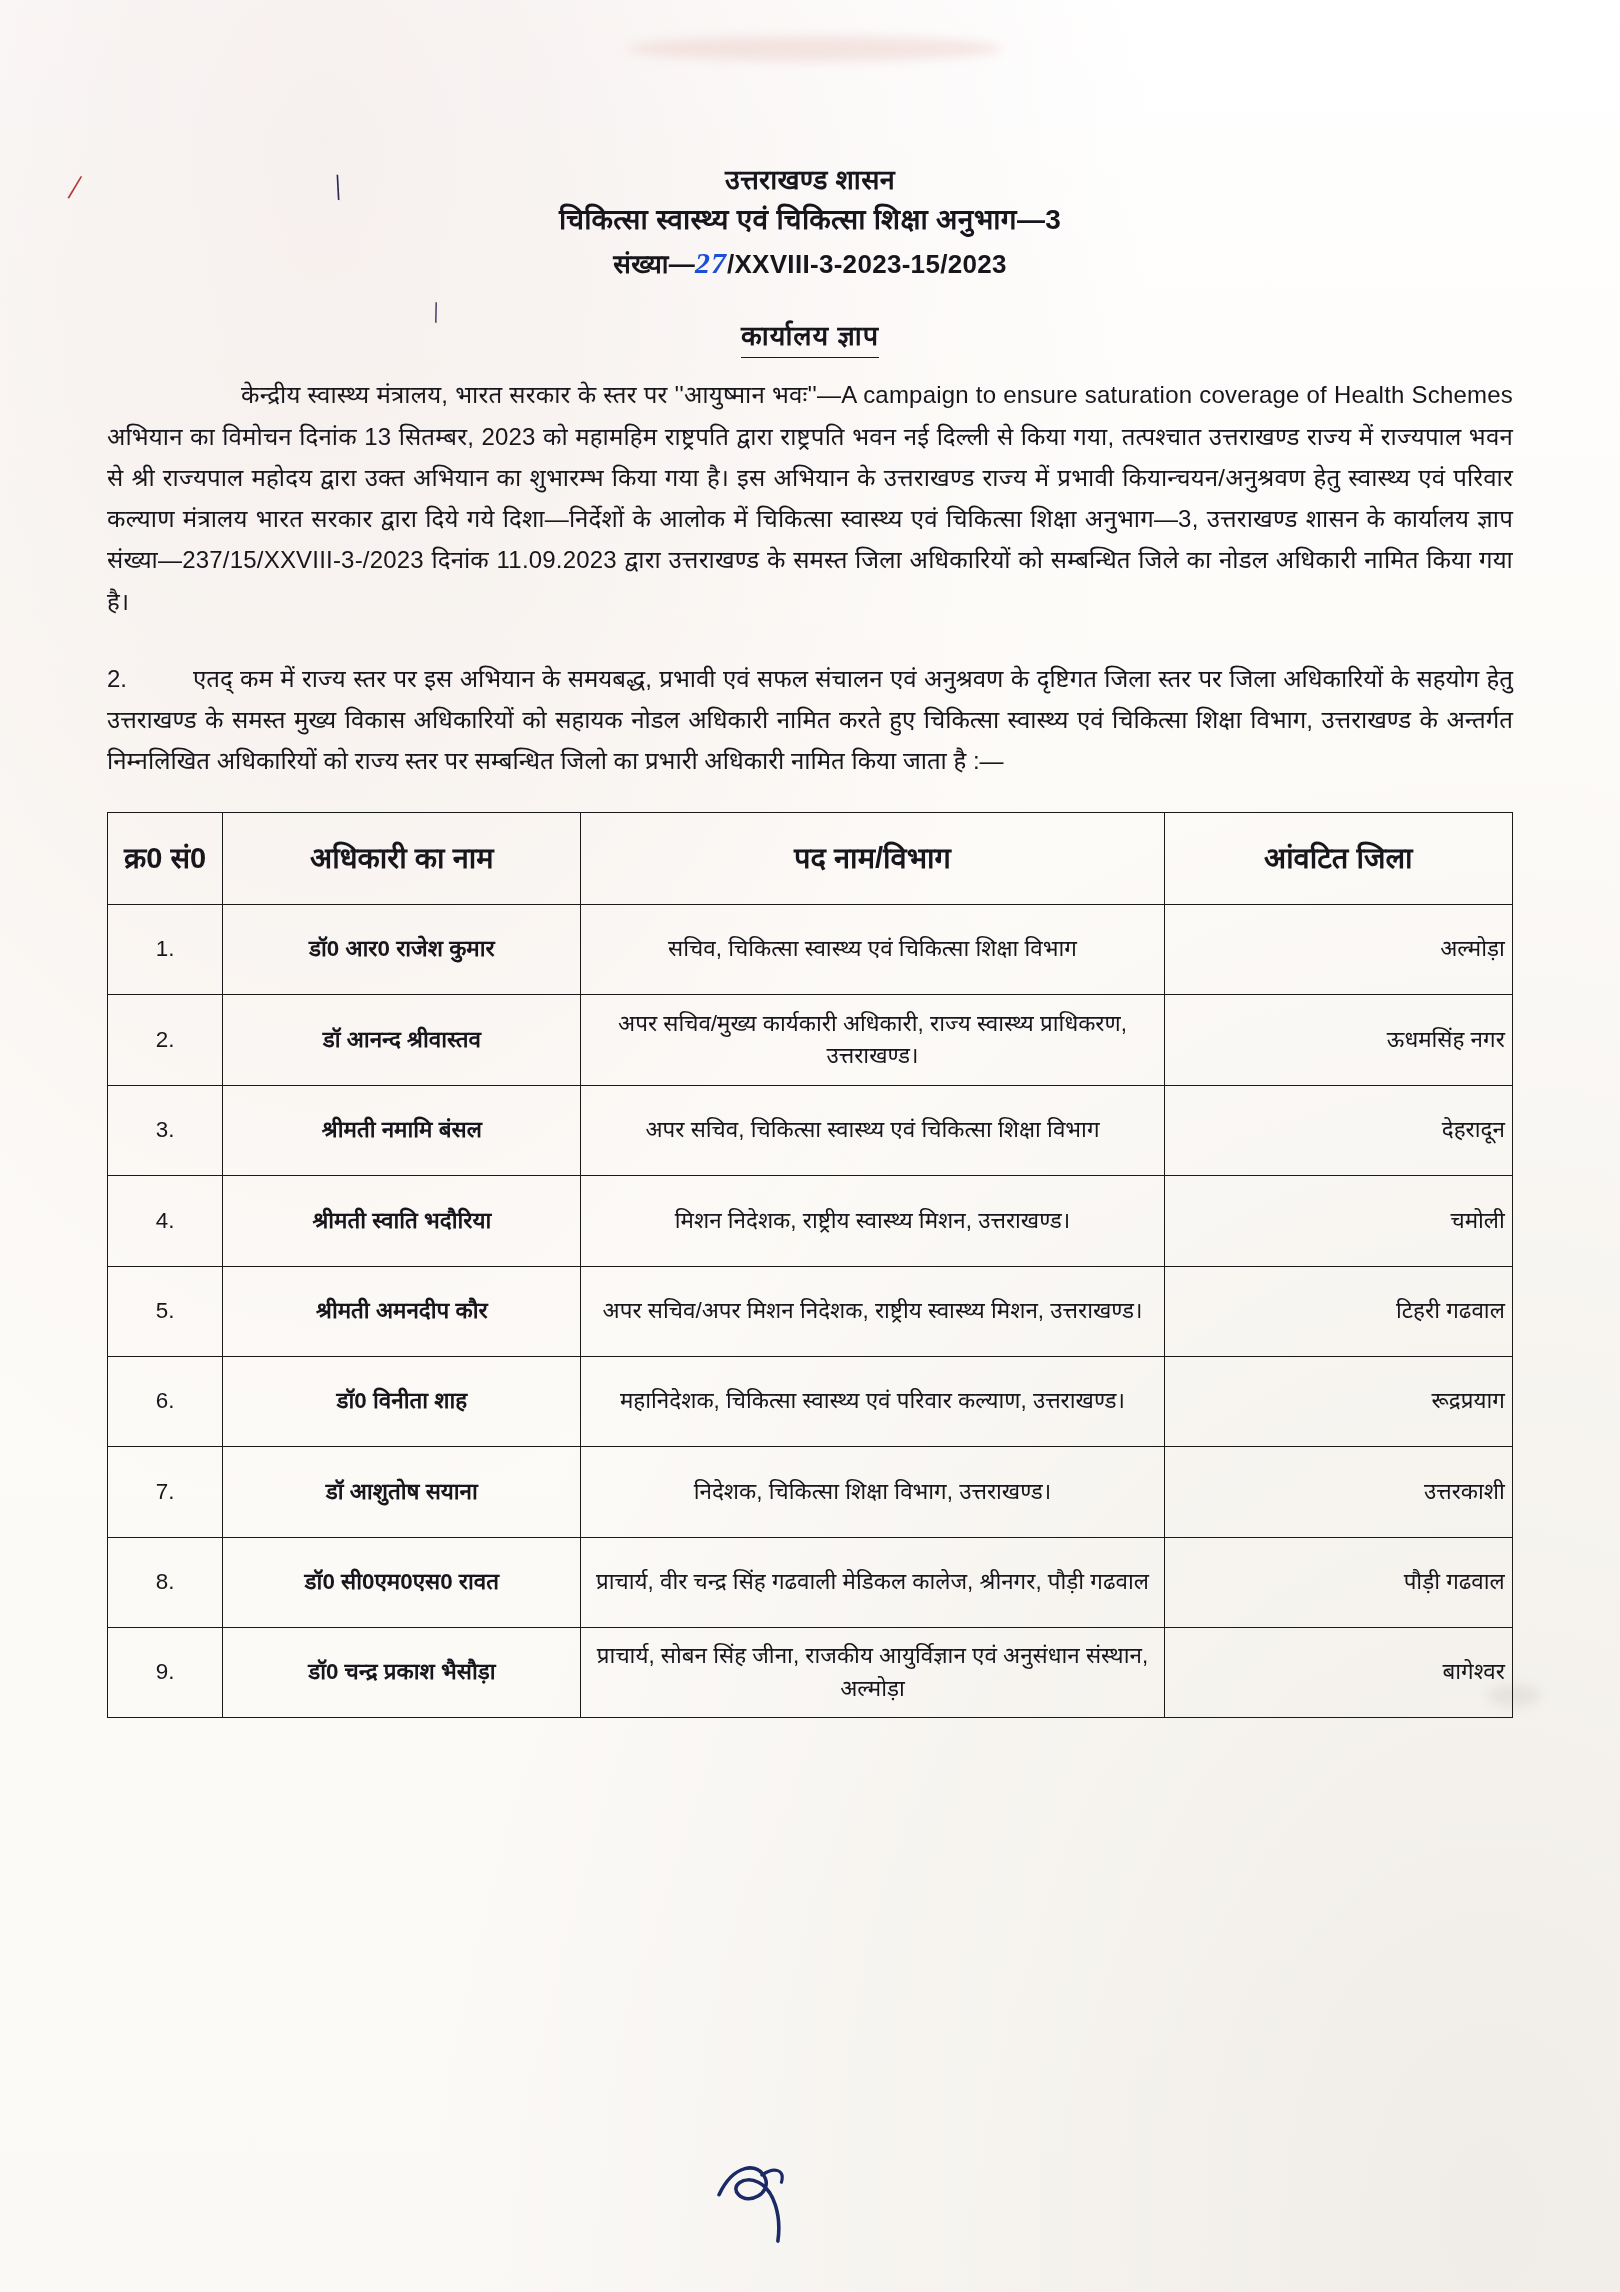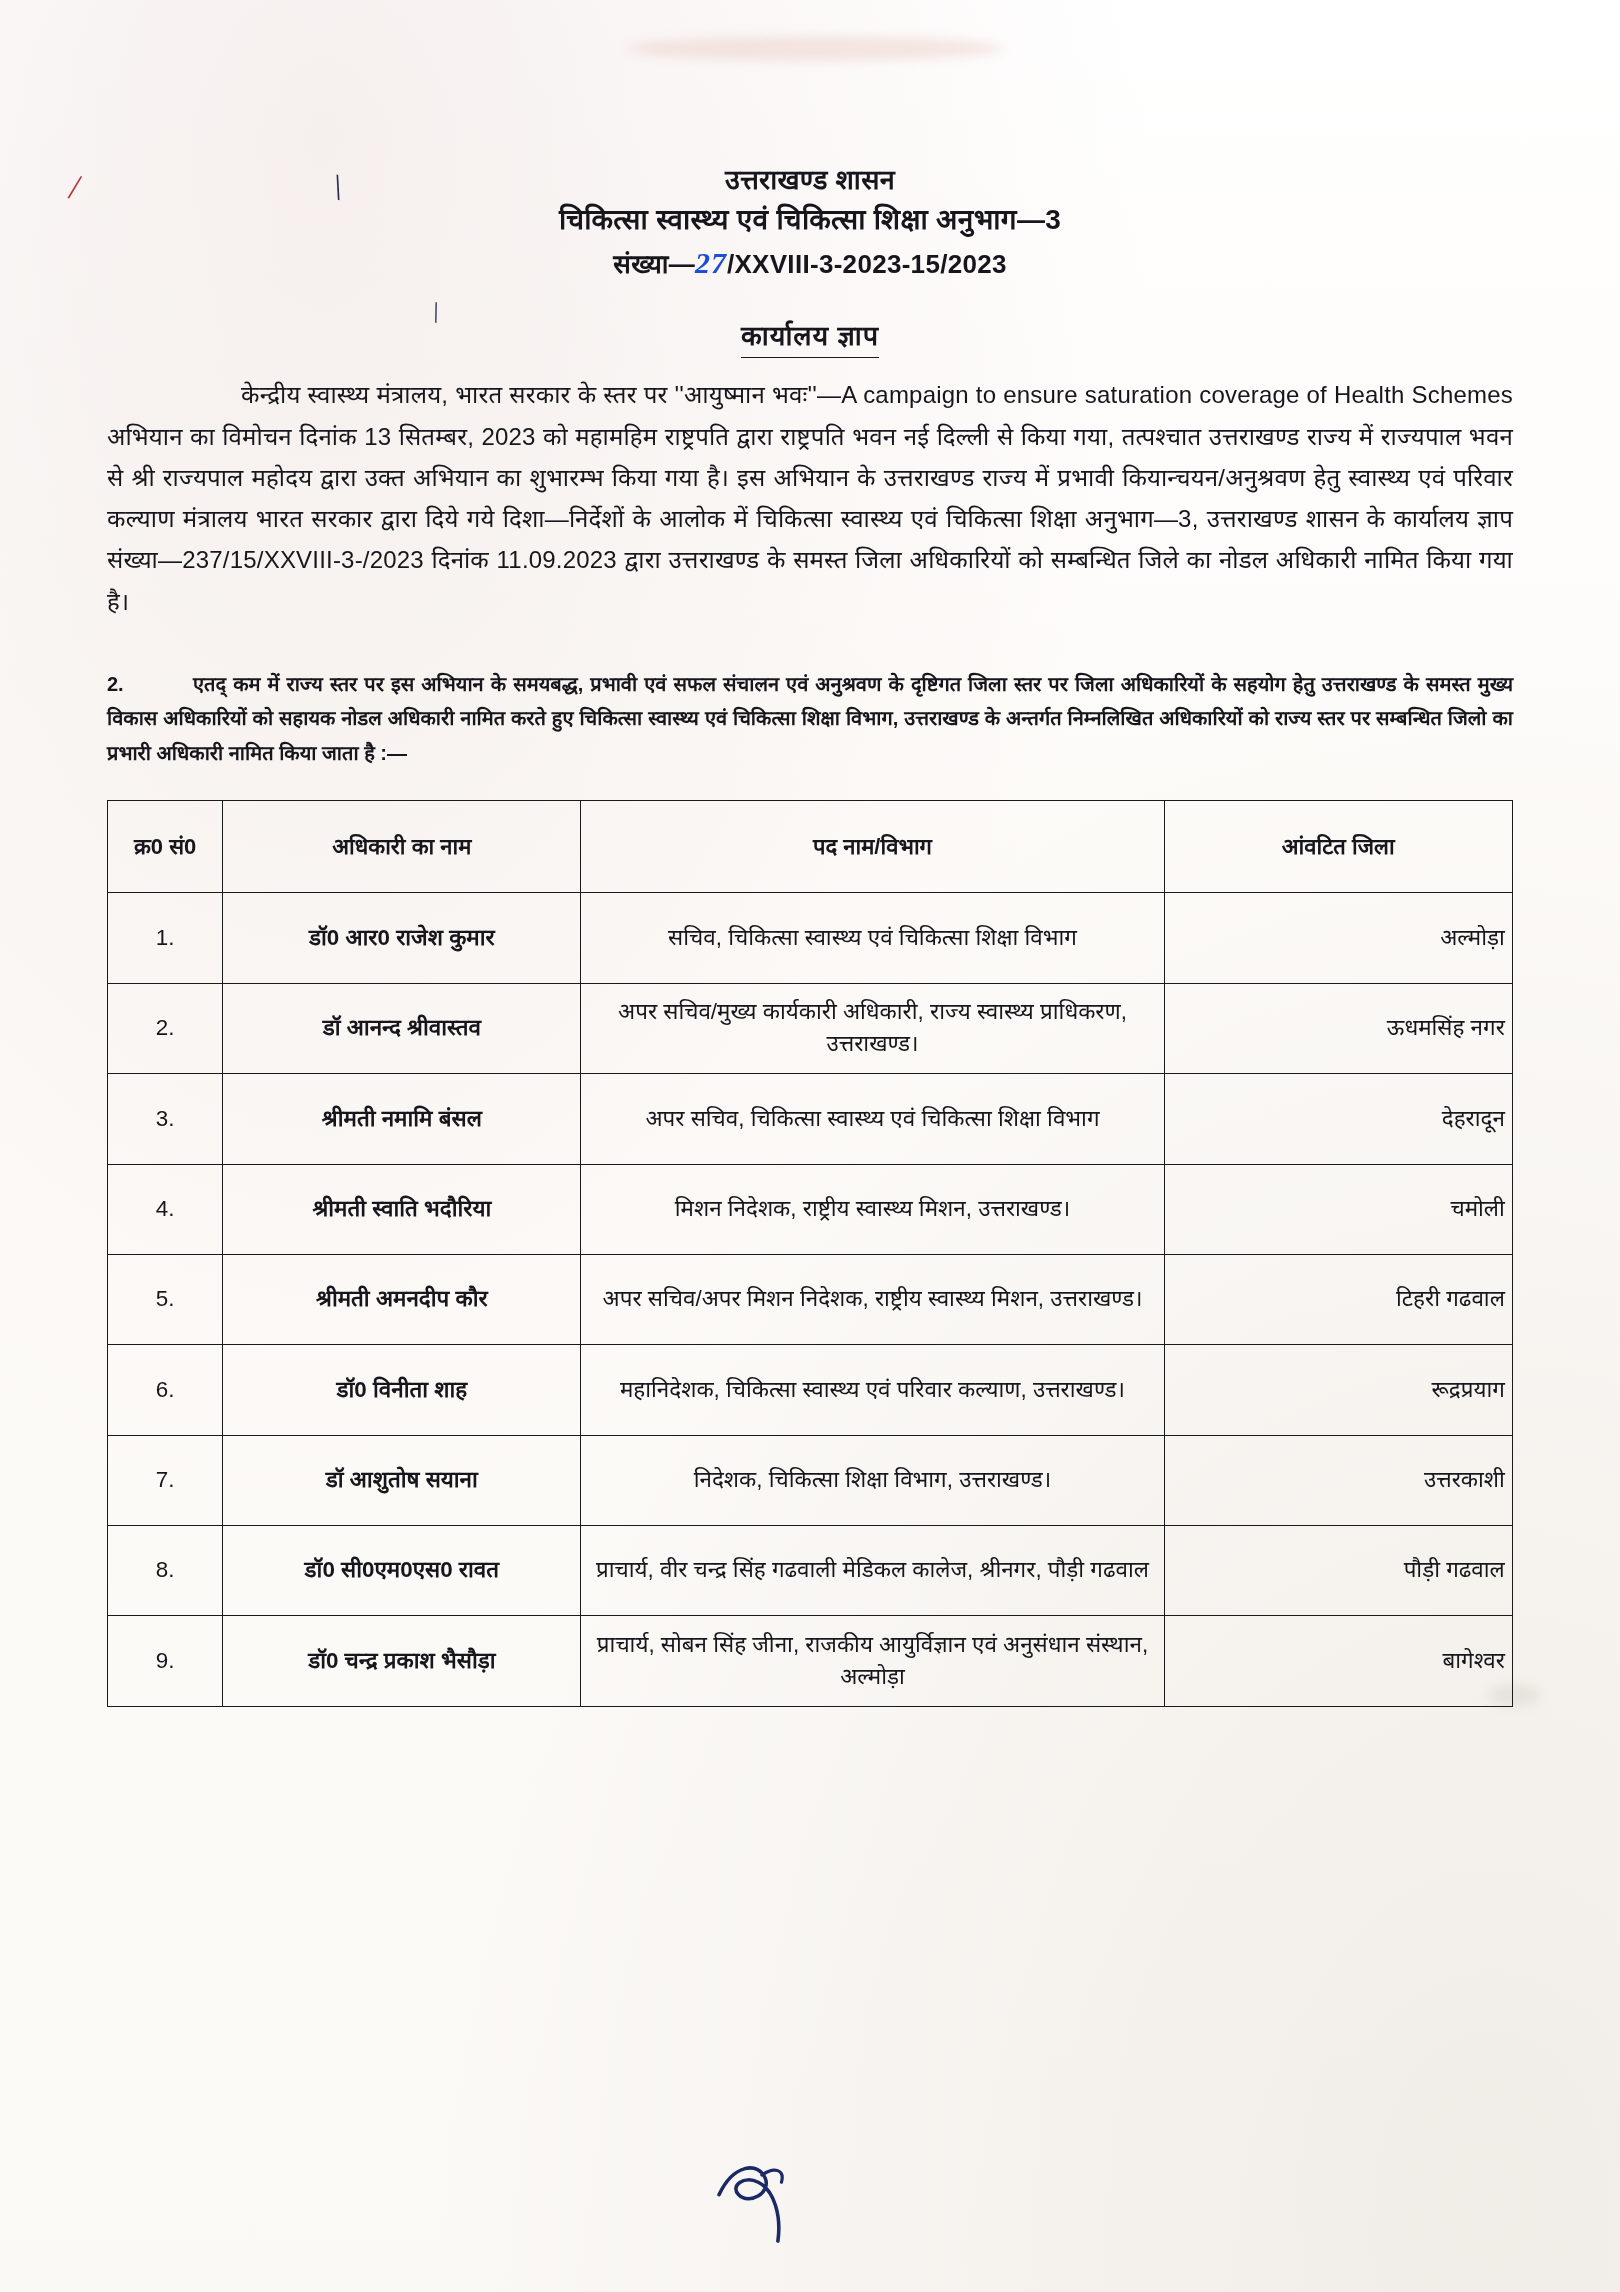--- a/index.html
+++ b/index.html
@@ -79,25 +79,24 @@
   .para {
     margin-top: 21px;
     font-size: 24px;
     line-height: 1.72;
     text-align: justify;
     text-justify: inter-word;
     letter-spacing: 0.2px;
   }
   .para.first { text-indent: 134px; }
   .para-2 {
-    margin-top: 45px;
-    font-size: 20px;
+    margin-top: 36px;
+    font-size: 24px;
     line-height: 1.72;
     text-align: justify;
-    font-weight: bold;
   }
   .para-2 .num {
     display: inline-block;
     width: 86px;
   }
 
   
   table.officers {
     margin-top: 30px;
     border-collapse: collapse;
@@ -106,21 +105,21 @@
   }
   table.officers th, table.officers td {
     border: 1.8px solid #1a1a1a;
     padding: 7.2px 7.2px;
     font-size: 22.4px;
     line-height: 1.45;
     vertical-align: middle;
   }
   table.officers thead th {
     font-weight: 700;
-    font-size: 22px;
+    font-size: 29px;
     text-align: center;
     height: 77px;
   }
   col.c-sno { width: 8.2%; }
   col.c-name { width: 25.5%; }
   col.c-desg { width: 41.5%; }
   col.c-dist { width: 24.8%; }
   td.sno { text-align: center; font-size: 22.4px; }
   td.name { text-align: center; font-weight: 600; }
   td.desg { text-align: center; }

